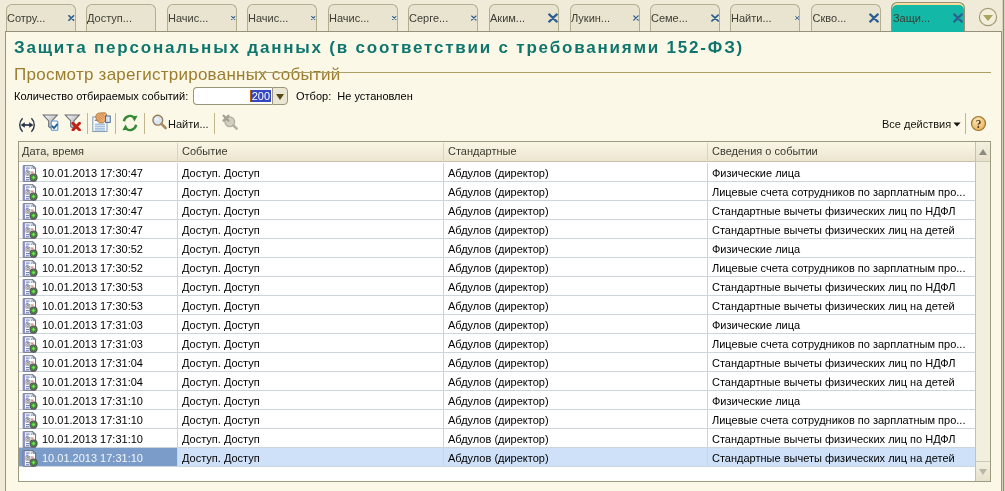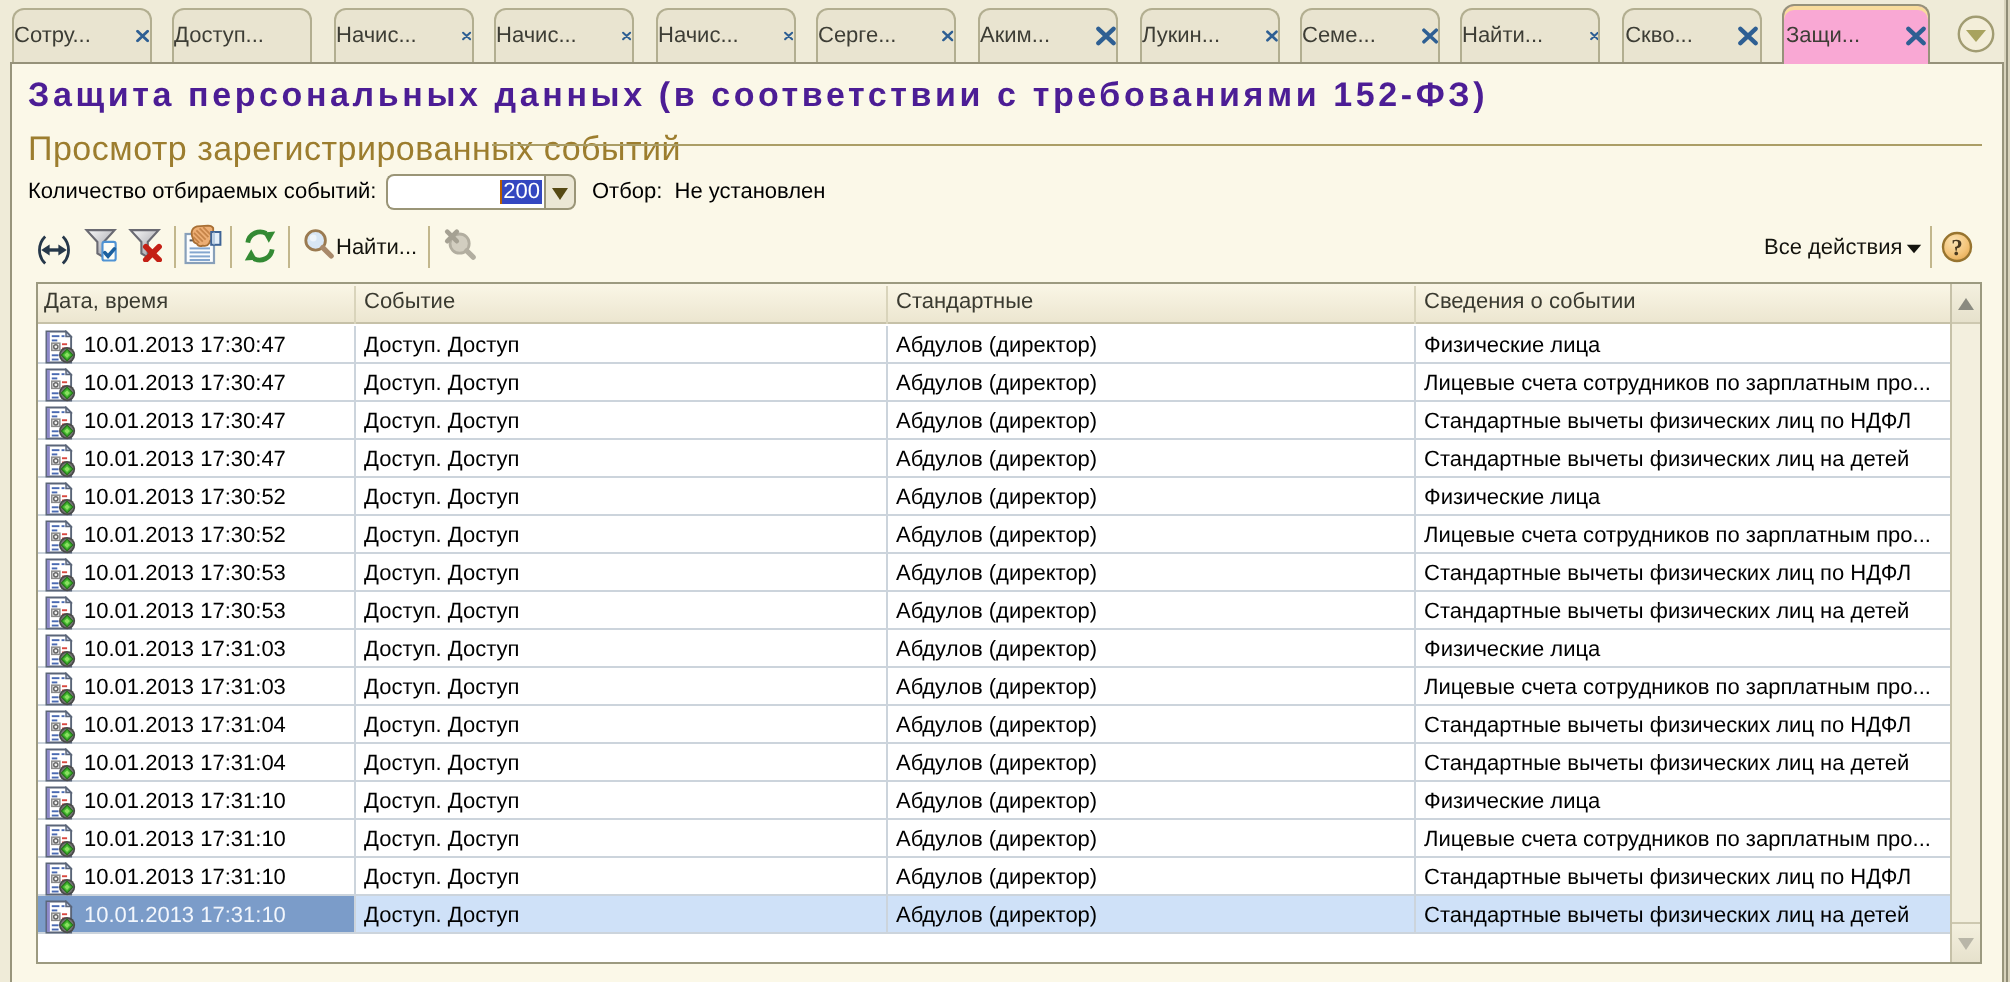--- a/index.html
+++ b/index.html
@@ -1,27 +1,27 @@
 <!DOCTYPE html>
 <html><head><meta charset="utf-8">
 <style>
 *{margin:0;padding:0;box-sizing:border-box}
 html,body{width:1005px;height:491px;overflow:hidden}
 body{font-family:"Liberation Sans",sans-serif;font-size:12px;background:#efebd8;position:relative;color:#000}
 
 .tab{position:absolute;top:4px;height:27px;width:70px;background:#e9e4d0;border:1px solid #b2ae90;border-bottom:none;border-radius:6px 6px 0 0;display:flex;align-items:center;justify-content:center;gap:23px;color:#3d3d35;font-size:11px;z-index:1}
-.tab.act{top:2px;height:30px;background:#f9a8d4;border-color:#96927a;z-index:3;box-shadow:inset 0 2px 0 #f8dc9c}
+.tab.act{top:2px;height:30px;background:#14b8a6;border-color:#96927a;z-index:3;box-shadow:inset 0 2px 0 #f8dc9c}
 .xx{display:block}
 .tabline{position:absolute;left:5px;top:31px;width:997px;height:1px;background:#96927a;z-index:2}
 
 .panel{position:absolute;left:5px;top:32px;width:996px;height:459px;background:#fbf8e8;border-left:1px solid #98957c;z-index:0}
 .rline{position:absolute;left:1001px;top:32px;width:1px;height:459px;background:#98957c;z-index:4}
 .redge{position:absolute;left:1002px;top:0px;width:3px;height:491px;background:#d8d3bc;z-index:5}
 .redge2{position:absolute;left:1003px;top:0px;width:1px;height:491px;background:#8f8c76;z-index:6}
-.title{position:absolute;left:14px;top:38px;font-size:17px;font-weight:bold;color:#4c1d95;letter-spacing:1.8px;z-index:2}
+.title{position:absolute;left:14px;top:38px;font-size:17px;font-weight:bold;color:#0f766e;letter-spacing:1.8px;z-index:2}
 .grp{position:absolute;left:14px;top:65px;font-size:17px;letter-spacing:0.25px;color:#9c7d2e;z-index:2}
 .grpline{position:absolute;top:72px;height:1px;background:#ab9e66;z-index:2}
 .lbl{position:absolute;font-size:11px;color:#000;z-index:2}
 
 .inp{position:absolute;left:193px;top:87px;width:79px;height:18px;background:#fff;border:1px solid #9a9577;border-right:none;border-radius:4px 0 0 4px;z-index:2;text-align:right;font-size:11px;line-height:16px;padding-right:1px}
 .inp .selx{background:#3447c0;color:#fff;padding:0 1px;border-left:1px solid #b85c00}
 .cbo{position:absolute;left:272px;top:87px;width:16px;height:18px;background:#ebe7d4;border:1px solid #9a9577;border-radius:0 4px 4px 0;z-index:2}
 .cbo:after{content:"";position:absolute;left:3px;top:6px;border-left:4.5px solid transparent;border-right:4.5px solid transparent;border-top:6px solid #564a14}
 
 .tbtxt{position:absolute;font-size:11px;color:#14140e;z-index:2}

